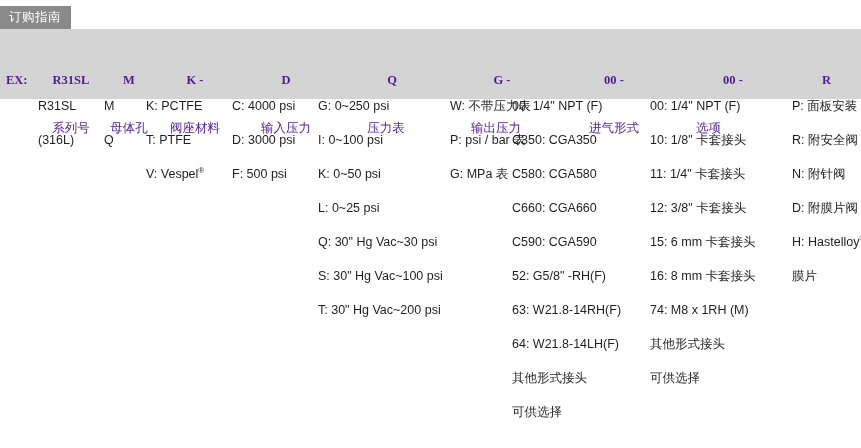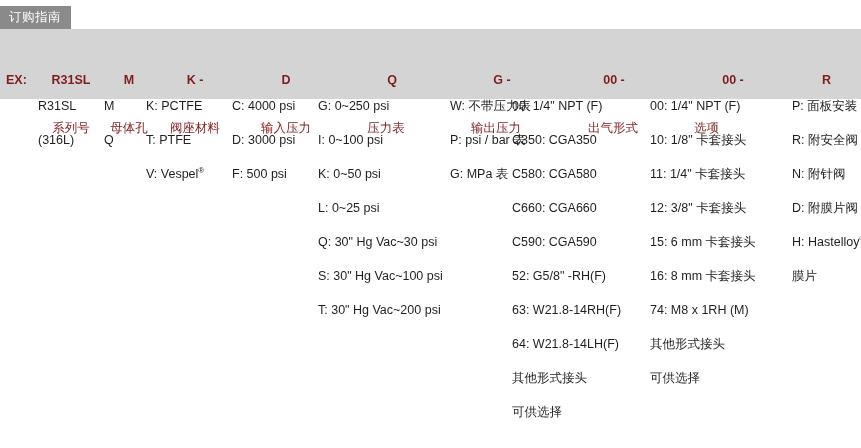--- a/index.html
+++ b/index.html
@@ -58,23 +58,24 @@
     width: 861px;
     display: flex;
     align-items: center;
   }
   .hdr-row.r1 { top: 40px; height: 22px; }
   .hdr-row.r2 { top: 72px; height: 22px; margin-top: 16px; }
 
   .hcell {
     text-align: center;
     font-size: 12.5px;
-    color: #7f1d1d;
+    color: #4c1d95;
     white-space: nowrap;
     box-sizing: border-box;
+    font-family: Liberation Serif, serif;
   }
   .hcell.bold { font-weight: bold; }
 
   
   .c0 { width: 36px;  text-align: left; padding-left: 6px; }
   .c1 { width: 70px;  }
   .c2 { width: 46px;  }
   .c3 { width: 86px;  }
   .c4 { width: 96px;  }
   .c5 { width: 116px; }
@@ -143,21 +144,21 @@
       <div class="hcell bold c9">R</div>
     </div>
     <div class="hdr-row r2">
       <div class="hcell c0"></div>
       <div class="hcell c1">系列号</div>
       <div class="hcell c2">母体孔</div>
       <div class="hcell c3">阀座材料</div>
       <div class="hcell c4">输入压力</div>
       <div class="hcell c6">压力表</div>
       <div class="hcell c5">输出压力</div>
-      <div class="hcell c8">出气形式</div>
+      <div class="hcell c7">进气形式</div>
       <div class="hcell c9">选项</div>
     </div>
   </div>
 
   <div class="body">
 
     <div class="col col-0">
       <span class="item">R31SL</span>
       <span class="item">(316L)</span>
     </div>

